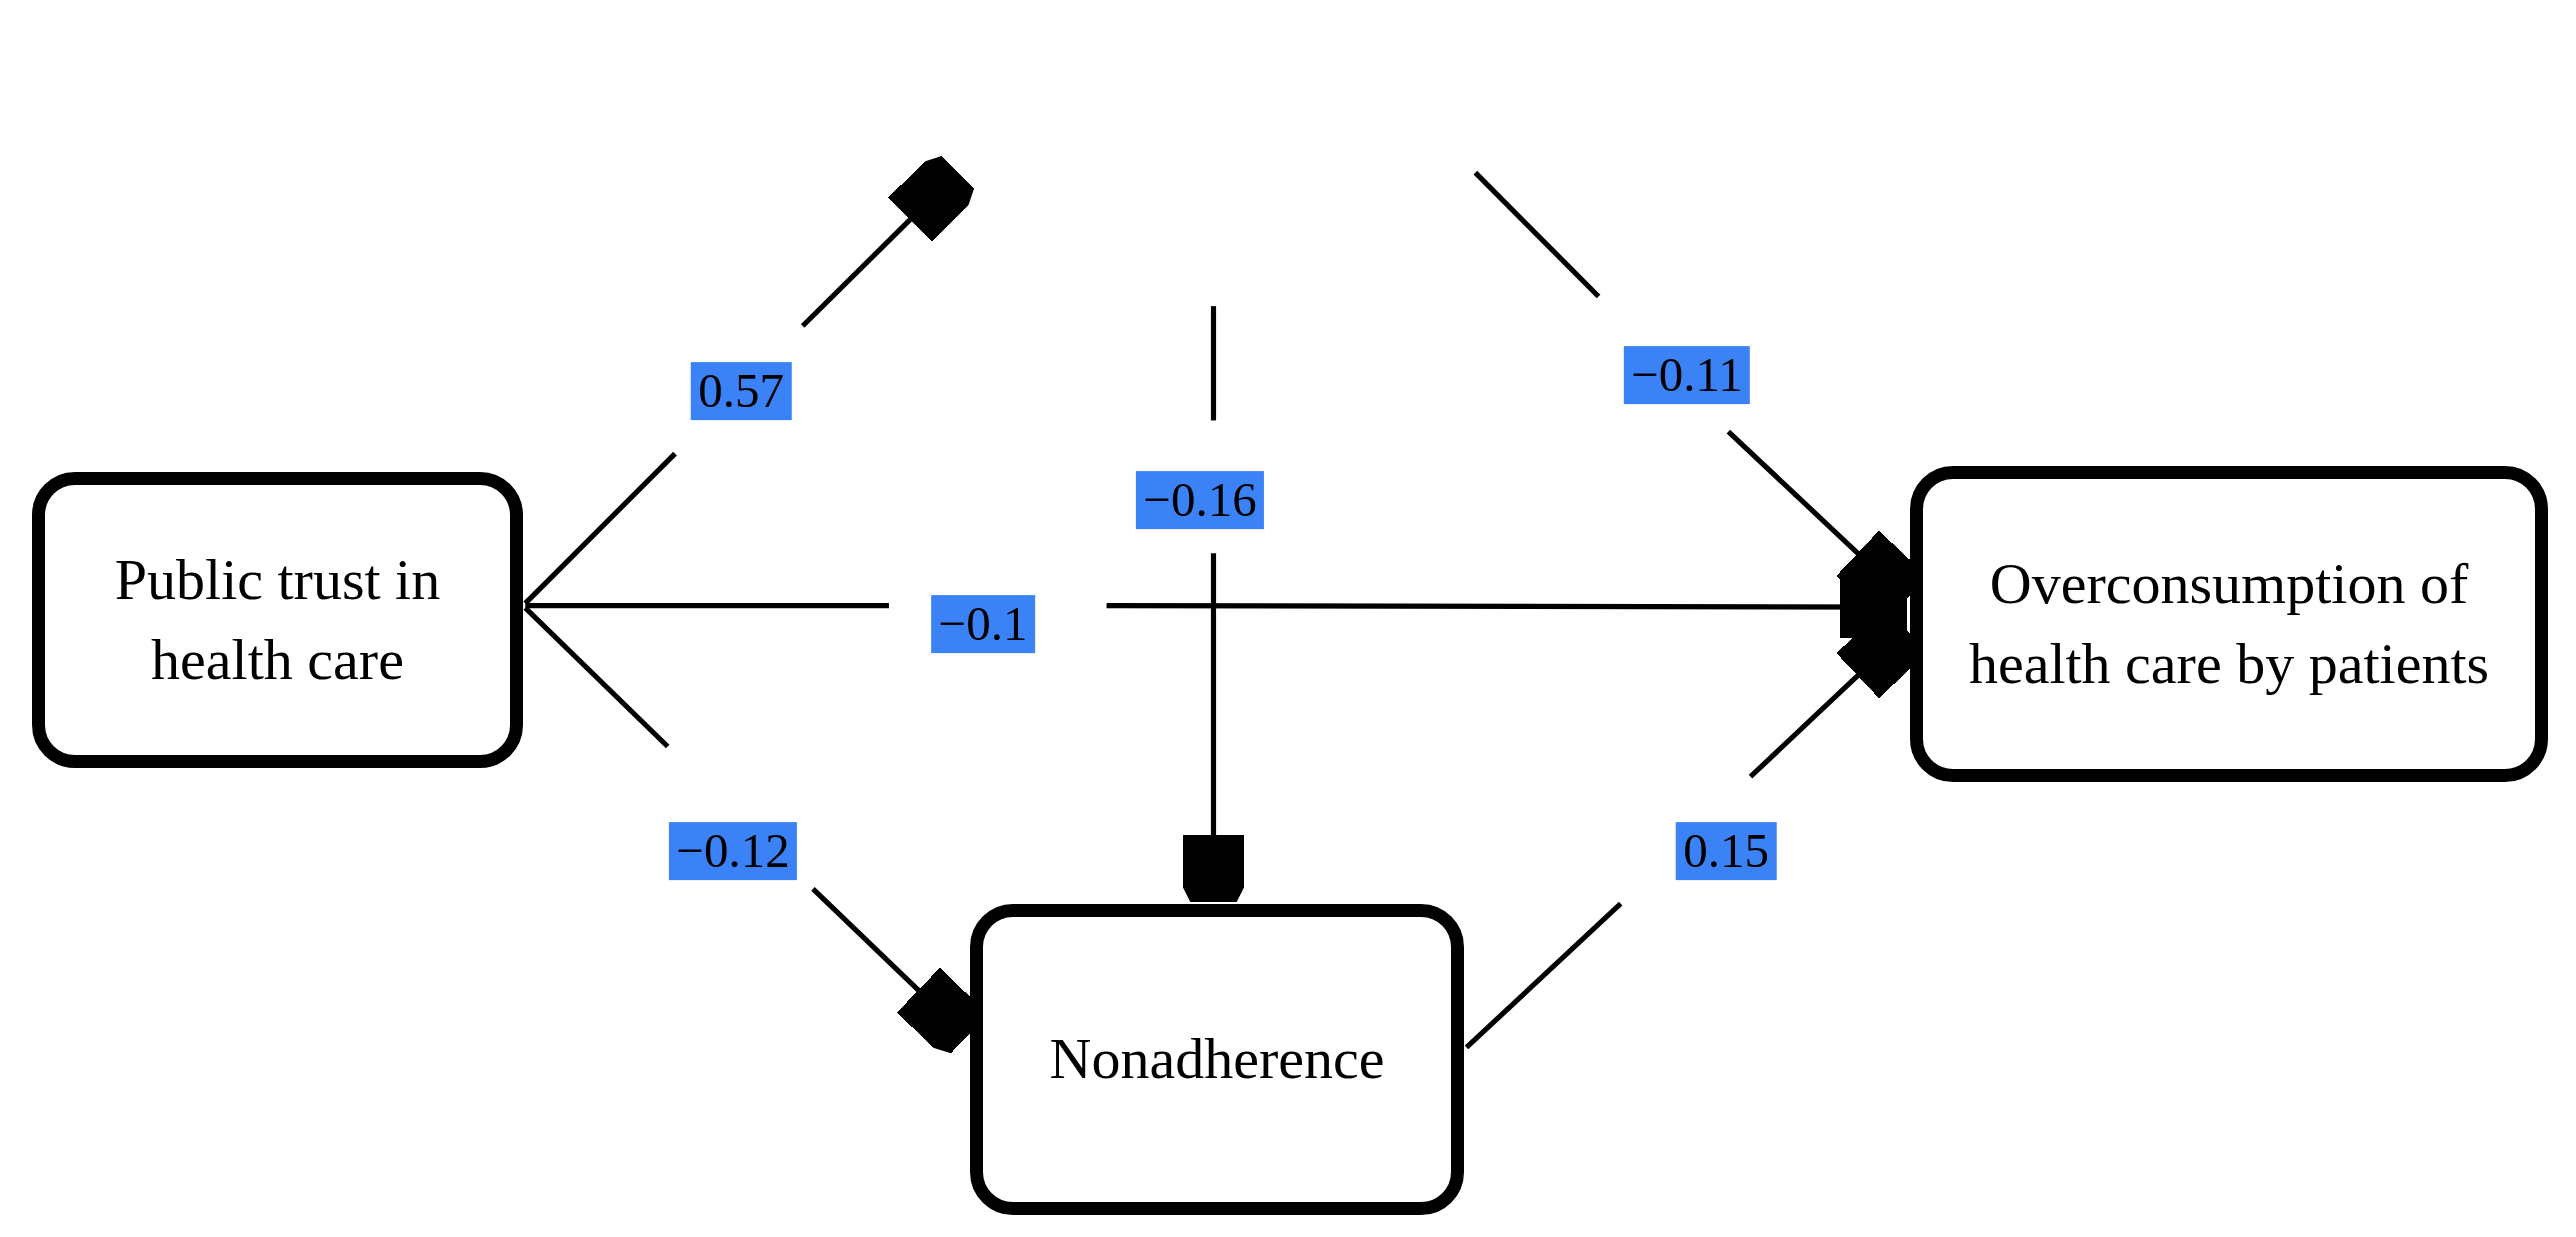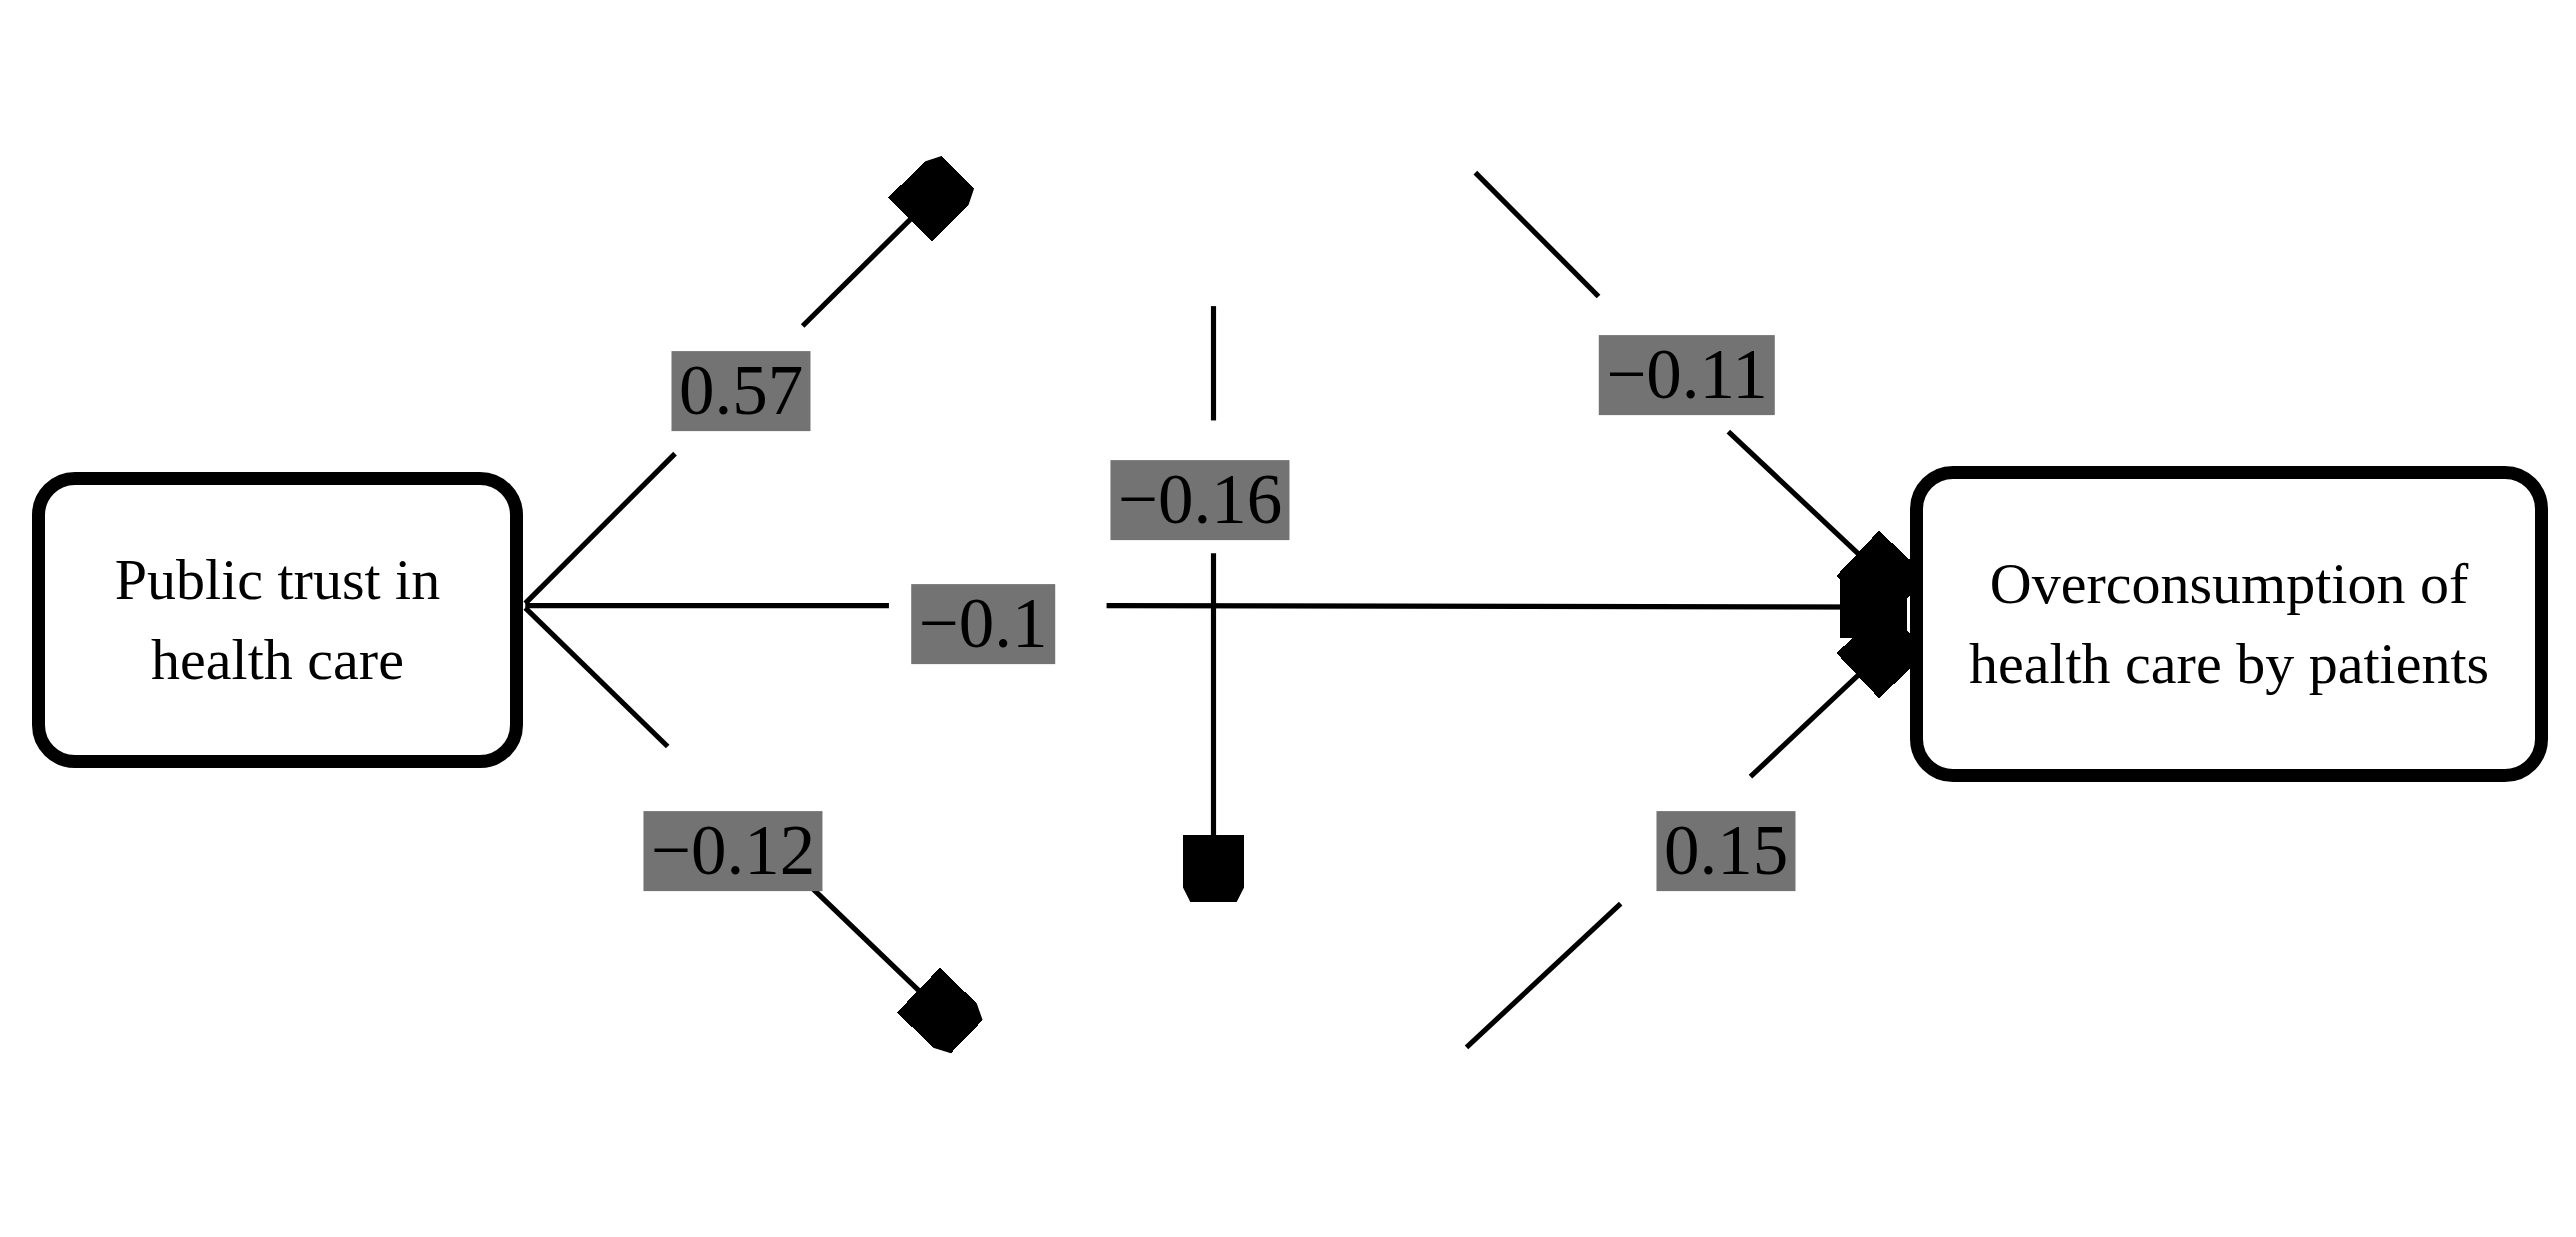--- a/index.html
+++ b/index.html
@@ -28,24 +28,24 @@
     align-items: center;
     justify-content: center;
     text-align: center;
     font-size: 58px;
     line-height: 1.38;
     padding: 0 43px;
   }
   .edge-label {
     position: absolute;
     transform: translate(-50%, -50%);
-    font-size: 71px;
+    font-size: 49px;
     line-height: 1;
     white-space: nowrap;
-    background: #737373;
+    background: #3b82f6;
     padding: 4.4px 7.4px;
   }
   .node-trust          { left: 32px;   top: 472px;  width: 491px; height: 296px; }
   .node-satisfaction   { left: 960px; top: 18.4px;   width: 513px; height: 285px; }
   .node-nonadherence   { left: 970px; top: 904px; width: 494px; height: 311px; }
   .node-overconsumption{ left: 1910px; top: 466px;  width: 638px; height: 316px; }
   .label-e0 { left: 741px; top: 391px; }
   .label-e1 { left: 983px; top: 624px; }
   .label-e2 { left: 733px;  top: 851px; }
   .label-e3 { left: 1200px; top: 500px; }
@@ -93,20 +93,23 @@
       <path d="M 1988 1420 L 2197 1225"></path>
       <path d="M 2373 1053 L 2582 856" marker-end="url(#arrowhead)"></path>
     </g>
   </svg>
 
   <div class="node node-trust">
     <span>Public trust in health care</span>
   </div>
 
 
+  <div class="node node-nonadherence">
+    <span>Nonadherence</span>
+  </div>
 
   <div class="node node-overconsumption">
     <span>Overconsumption of health care by patients</span>
   </div>
 
   <div class="edge-label label-e0">0.57</div>
   <div class="edge-label label-e1">−0.1</div>
   <div class="edge-label label-e2">−0.12</div>
   <div class="edge-label label-e3">−0.16</div>
   <div class="edge-label label-e4">−0.11</div>

